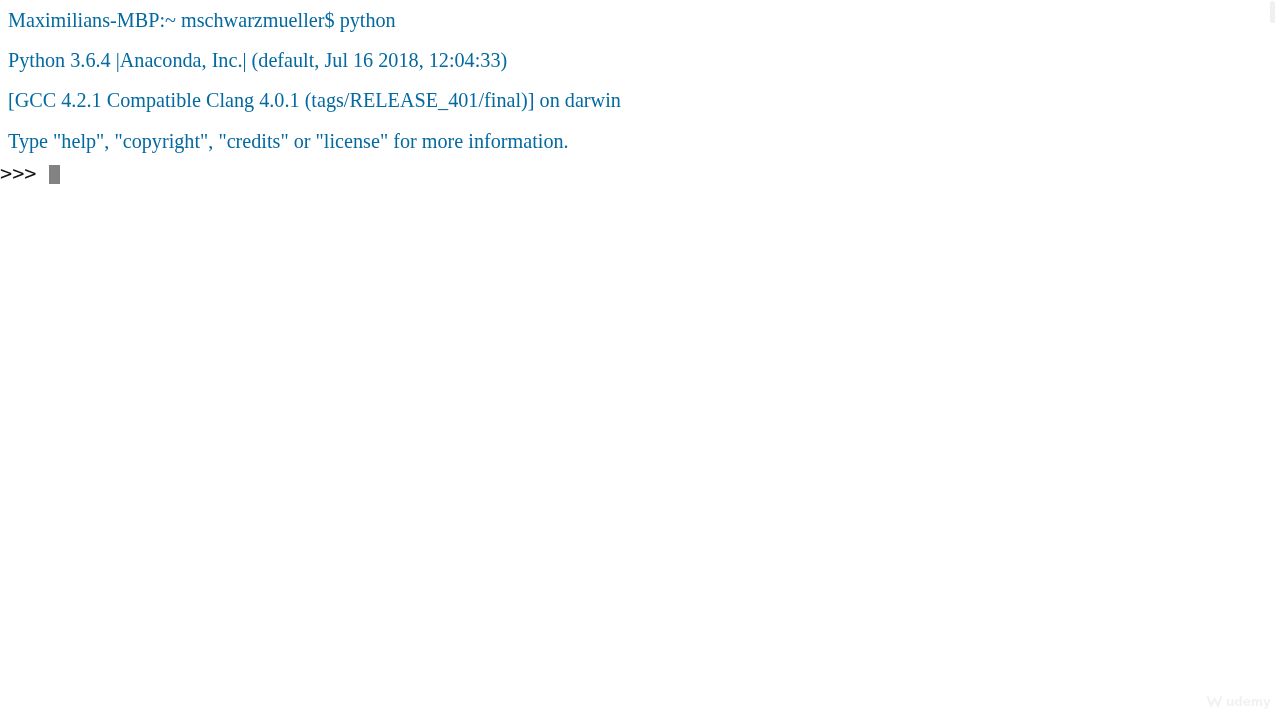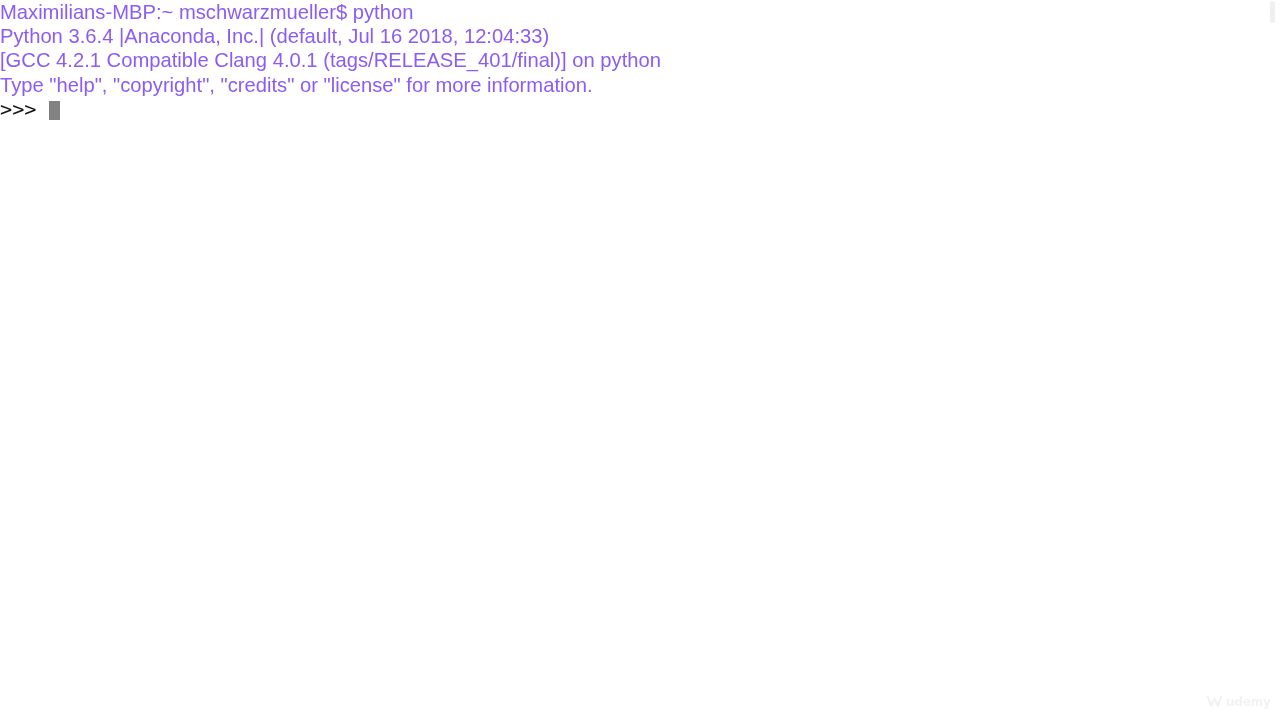--- a/index.html
+++ b/index.html
@@ -25,29 +25,29 @@
   }
 
   #terminal-output {
     position: absolute;
     top: 0px;
     left: 0px;
     width: 1280px;
   }
 
   .term-line {
-    font-family: Liberation Sans, sans-serif;
+    font-family: Liberation Serif, serif;
     font-size: 20.2px;
     line-height: 24.2px;
     letter-spacing: 0px;
-    color: #8b5cf6;
+    color: #0369a1;
     white-space: pre;
     height: 24.2px;
     margin: 0;
-    padding: 0;
+    padding: 8px;
   }
 
   .prompt-line {
     font-family: "DejaVu Sans Mono", "Liberation Mono", monospace;
     font-size: 20.2px;
     line-height: 24.2px;
     color: #141414;
     white-space: pre;
     height: 24.2px;
     display: block;
@@ -118,21 +118,21 @@
 <body>
 
 <div id="terminal">
 
   <div id="terminal-output">
 
     <div class="term-line">Maximilians-MBP:~ mschwarzmueller$ python</div>
 
     <div class="term-line">Python 3.6.4 |Anaconda, Inc.| (default, Jul 16 2018, 12:04:33)</div>
 
-    <div class="term-line">[GCC 4.2.1 Compatible Clang 4.0.1 (tags/RELEASE_401/final)] on python</div>
+    <div class="term-line">[GCC 4.2.1 Compatible Clang 4.0.1 (tags/RELEASE_401/final)] on darwin</div>
 
     <div class="term-line">Type "help", "copyright", "credits" or "license" for more information.</div>
 
     <div class="prompt-line"><span class="prompt-sym">&gt;&gt;&gt; </span><span class="cursor-block"></span></div>
 
   </div>
 
   <div id="scrollbar-track"></div>
   <div id="scrollbar-thumb"></div>
 

